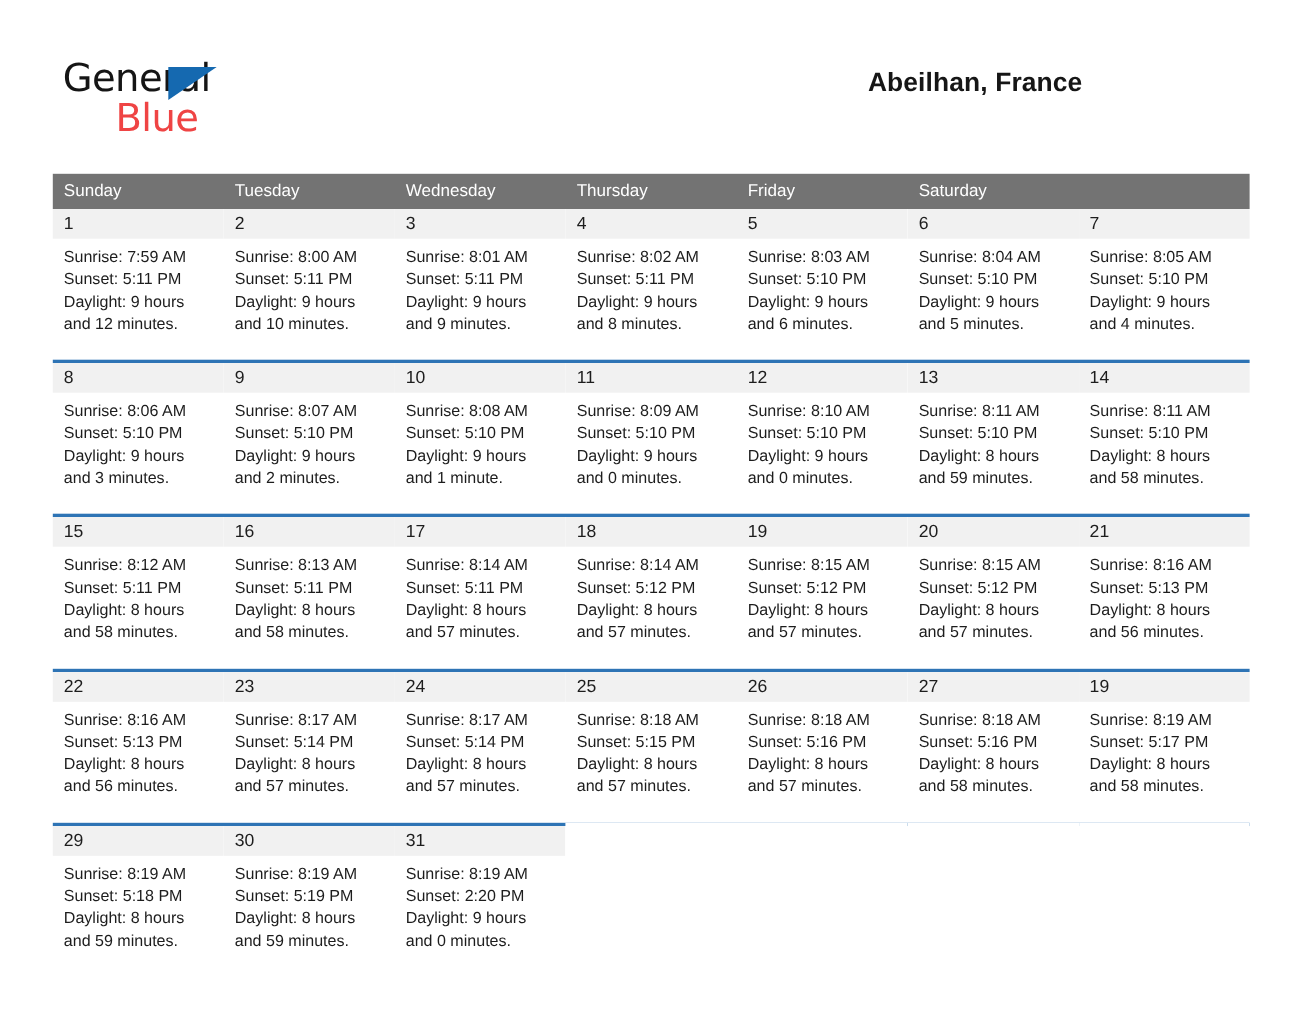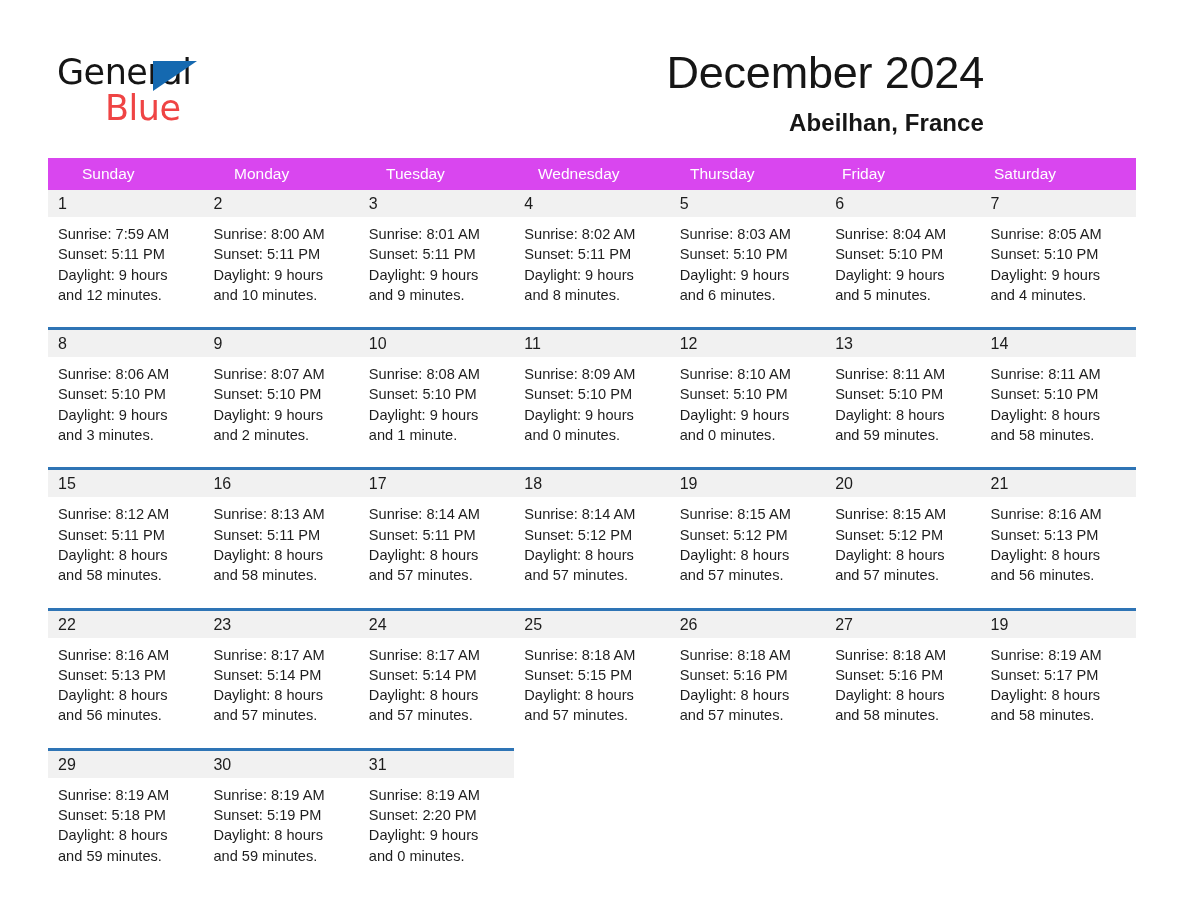--- a/index.html
+++ b/index.html
@@ -91,23 +91,22 @@
   }
 
   
   .calendar {
     margin: 8px 52px 0 48px;
     width: 1088px;
   }
   .weekdays {
     display: grid;
     grid-template-columns: repeat(7, 1fr);
-    background: #d946ef;
+    background: #737373;
     height: 32px;
-    padding-left: 24px;
   }
   .weekday {
     color: #ffffff;
     font-size: 15.5px;
     line-height: 32px;
     padding-left: 10px;
     box-sizing: border-box;
     font-family: "Liberation Sans", sans-serif;
   }
 
@@ -167,29 +166,27 @@
 
 <div class="page">
 
   <div class="header">
     <div class="brand">
       <span class="brand-general">General</span>
       <span class="brand-triangle"></span>
       <span class="brand-blue">Blue</span>
     </div>
     <div class="title-block">
-      <div class="month-title">December 2024</div>
       <div class="location">Abeilhan, France</div>
     </div>
   </div>
 
   <div class="calendar">
     <div class="weekdays" id="weekday-row">
         <div class="weekday">Sunday</div>
-        <div class="weekday">Monday</div>
         <div class="weekday">Tuesday</div>
         <div class="weekday">Wednesday</div>
         <div class="weekday">Thursday</div>
         <div class="weekday">Friday</div>
         <div class="weekday">Saturday</div>
       </div>
     <div id="weeks-container">
         <div class="week">
           <div class="week-grid">
             <div class="cell filled">

